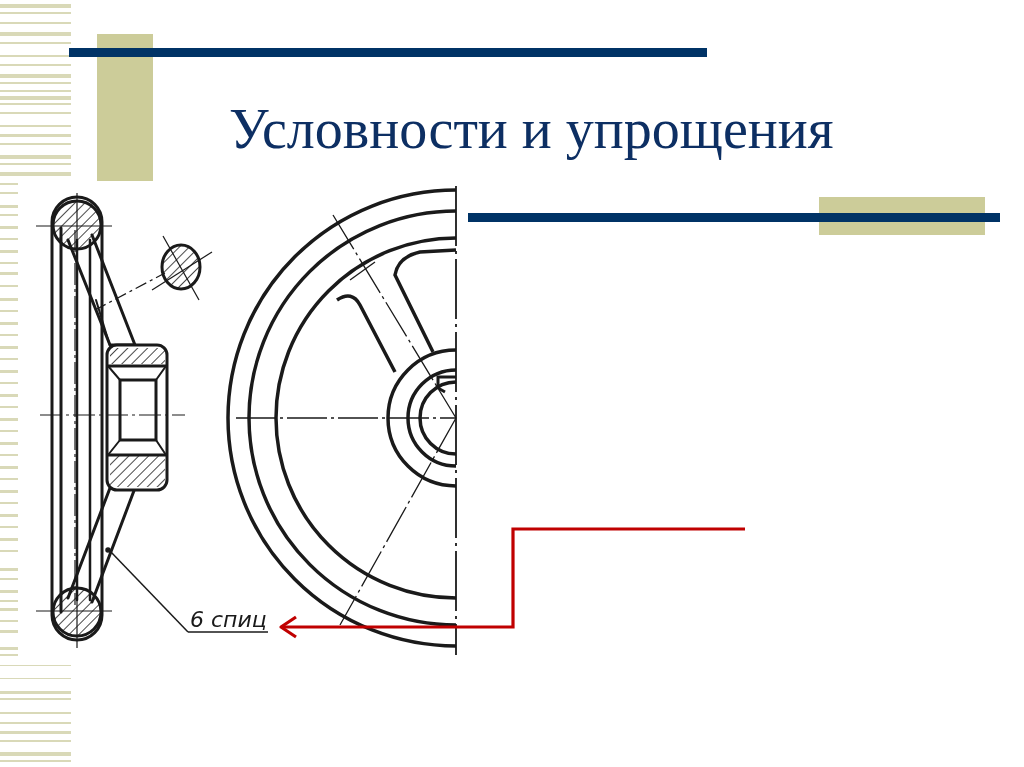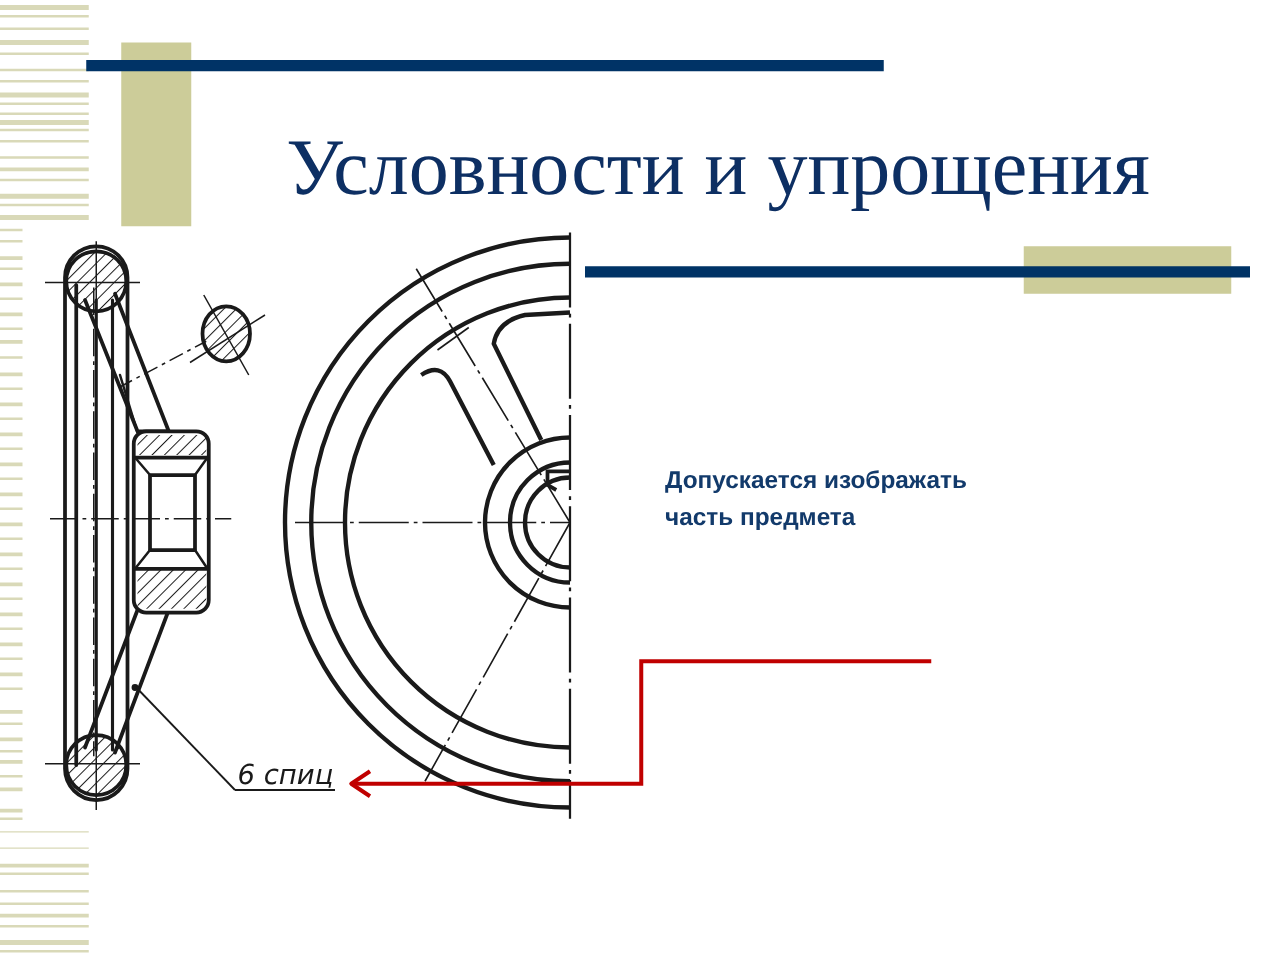--- a/index.html
+++ b/index.html
@@ -4,21 +4,21 @@
 <style>
   html, body { margin: 0; padding: 0; }
   body { width: 1024px; height: 767px; background: #ffffff; position: relative; overflow: hidden; }
   .slide { position: absolute; inset: 0; width: 1024px; height: 767px; }
   .stripes { position: absolute; left: 0; top: 0; width: 71px; height: 767px; }
   .stripes div { position: absolute; left: 0; background: #d9d9b8; }
   .deco-rect { position: absolute; background: #cccc99; }
   .bar { position: absolute; background: #003366; }
   .title {
     position: absolute; left: 229px; top: 97px;
-    font-family: "Liberation Serif", serif; font-size: 64px; color: #0d2f63;
+    font-family: "Liberation Serif", serif; font-size: 56px; color: #0d2f63;
     white-space: nowrap; letter-spacing: 0px;
   }
   .body-text {
     position: absolute; left: 532px;
     font-family: "Liberation Sans", sans-serif; font-weight: bold;
     font-size: 19.5px; line-height: 30px; color: #123a6b;
   }
   .drawing { position: absolute; left: 0; top: 0; }
 </style>
 </head>
@@ -102,24 +102,20 @@
   <div class="deco-rect" style="left:97px;top:34px;width:56px;height:147px;"></div>
 
   <div class="bar" style="left:69px;top:48px;width:638px;height:9px;"></div>
 
   <div class="deco-rect" style="left:819px;top:197px;width:166px;height:38px;"></div>
 
   <div class="bar" style="left:468px;top:213px;width:532px;height:9px;"></div>
 
   <div class="title">Условности и упрощения</div>
 
-  <div class="body-text" style="top:369px;">
-    <div>Допускается изображать</div>
-    <div>часть предмета</div>
-  </div>
 
   <svg class="drawing" width="1024" height="767" viewBox="0 0 1024 767">
     <defs>
       <pattern id="hatch" patternUnits="userSpaceOnUse" width="7" height="7" patternTransform="rotate(45)">
         <line x1="0" y1="0" x2="0" y2="7" stroke="#1a1a1a" stroke-width="1.6"></line>
       </pattern>
       <clipPath id="halfclip">
           <rect x="200" y="180" width="256" height="480"></rect>
         </clipPath>
     </defs>

